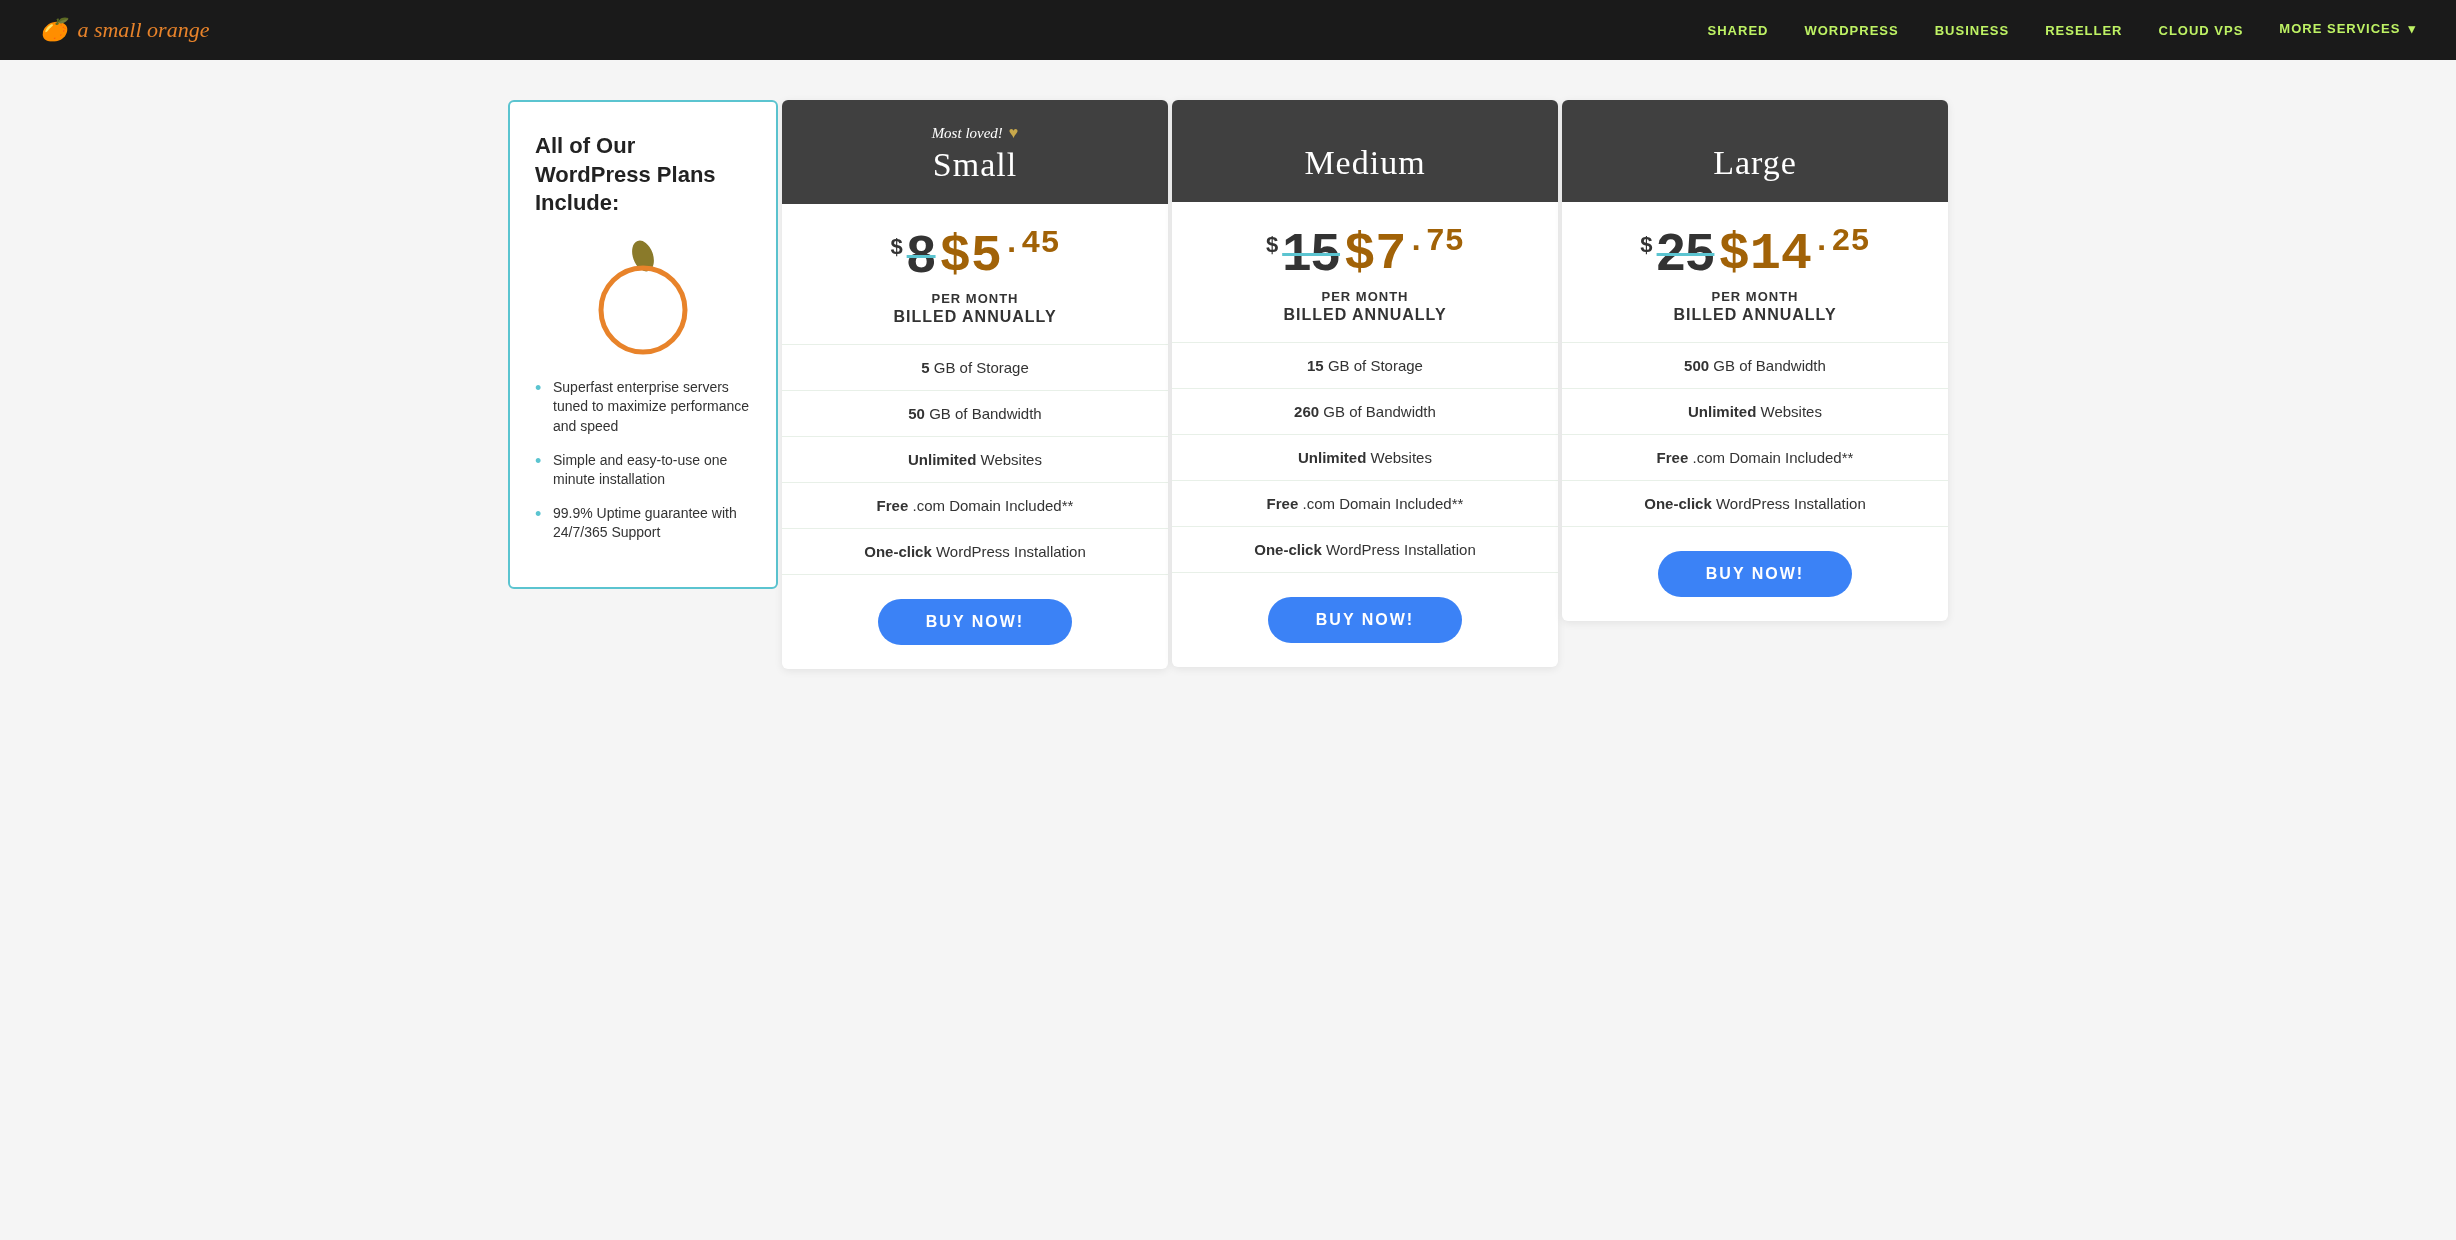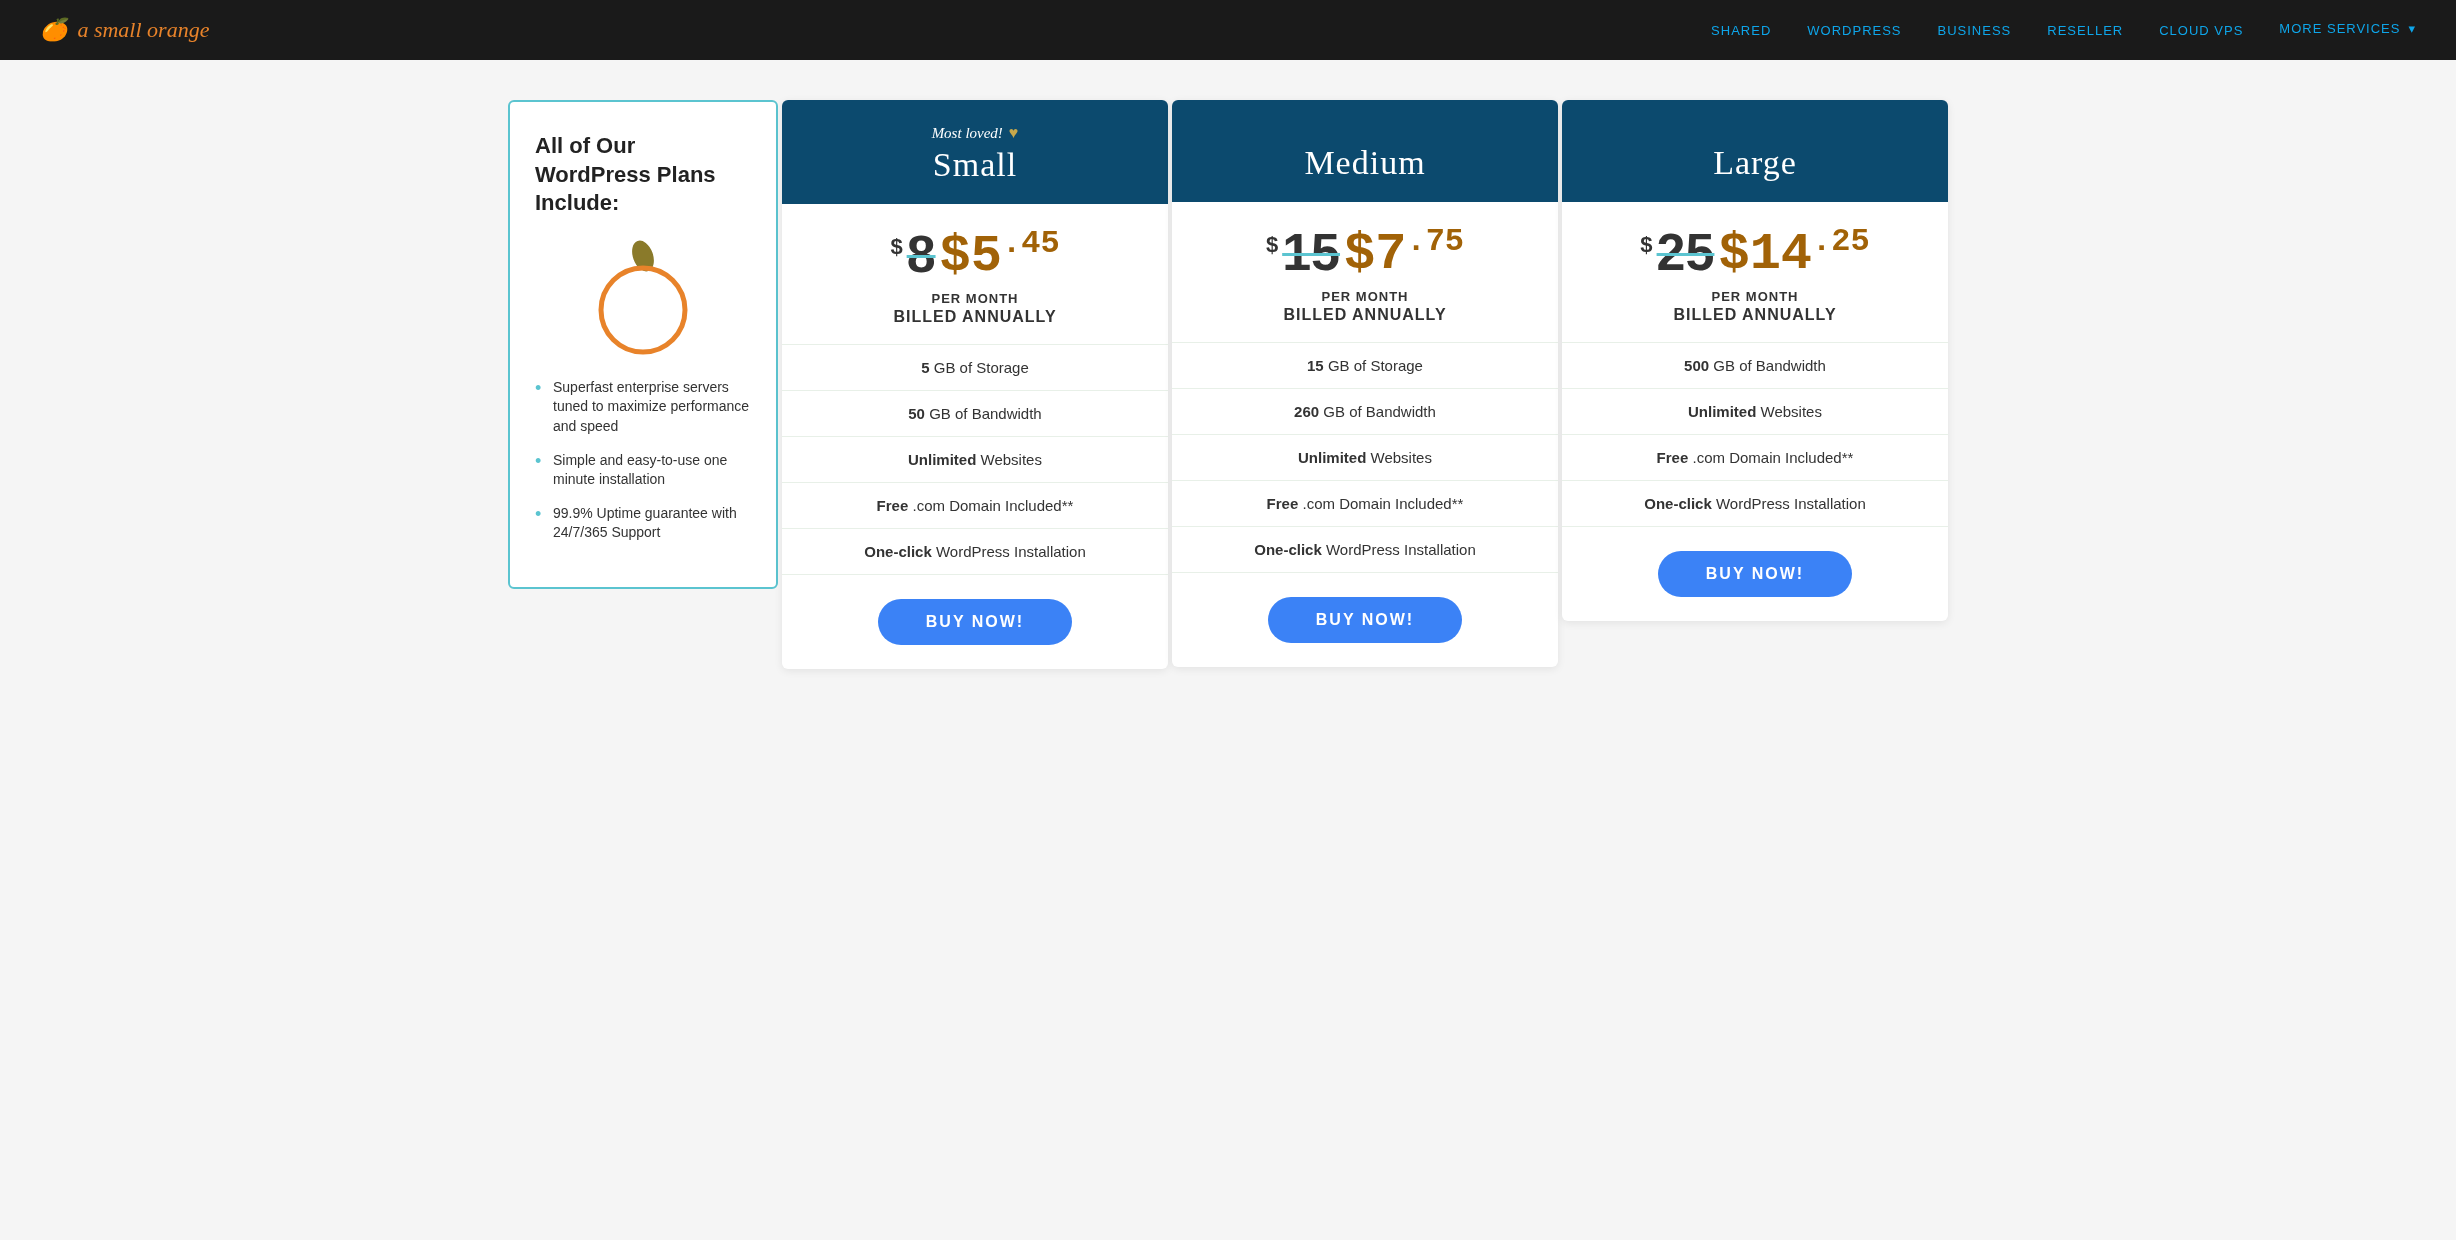--- a/index.html
+++ b/index.html
@@ -28,25 +28,25 @@
     }
     .nav-logo-icon {
       font-size: 22px;
     }
     .nav-links {
       display: flex;
       gap: 36px;
       list-style: none;
     }
     .nav-links li a {
-      color: #0ea5e9;
+      color: #bef264;
       text-decoration: none;
       font-family: Arial, sans-serif;
       font-size: 13px;
-      font-weight: 400;
+      font-weight: 700;
       letter-spacing: 1px;
       text-transform: uppercase;
     }
     .nav-more {
       display: flex;
       gap: 4px;
     }
 
     
     .main-content {
@@ -106,21 +106,21 @@
 
     
     .pricing-card {
       background: #fff;
       border-radius: 6px;
       overflow: hidden;
       flex: 1;
       box-shadow: 0 2px 8px rgba(0,0,0,0.08);
     }
     .card-header {
-      background: #0c4a6e;
+      background: #404040;
       padding: 24px 20px 20px;
       text-align: center;
       color: white;
     }
     .most-loved {
       font-family: Georgia, serif;
       font-style: italic;
       font-size: 15px;
       color: #fff;
       margin-bottom: 4px;

